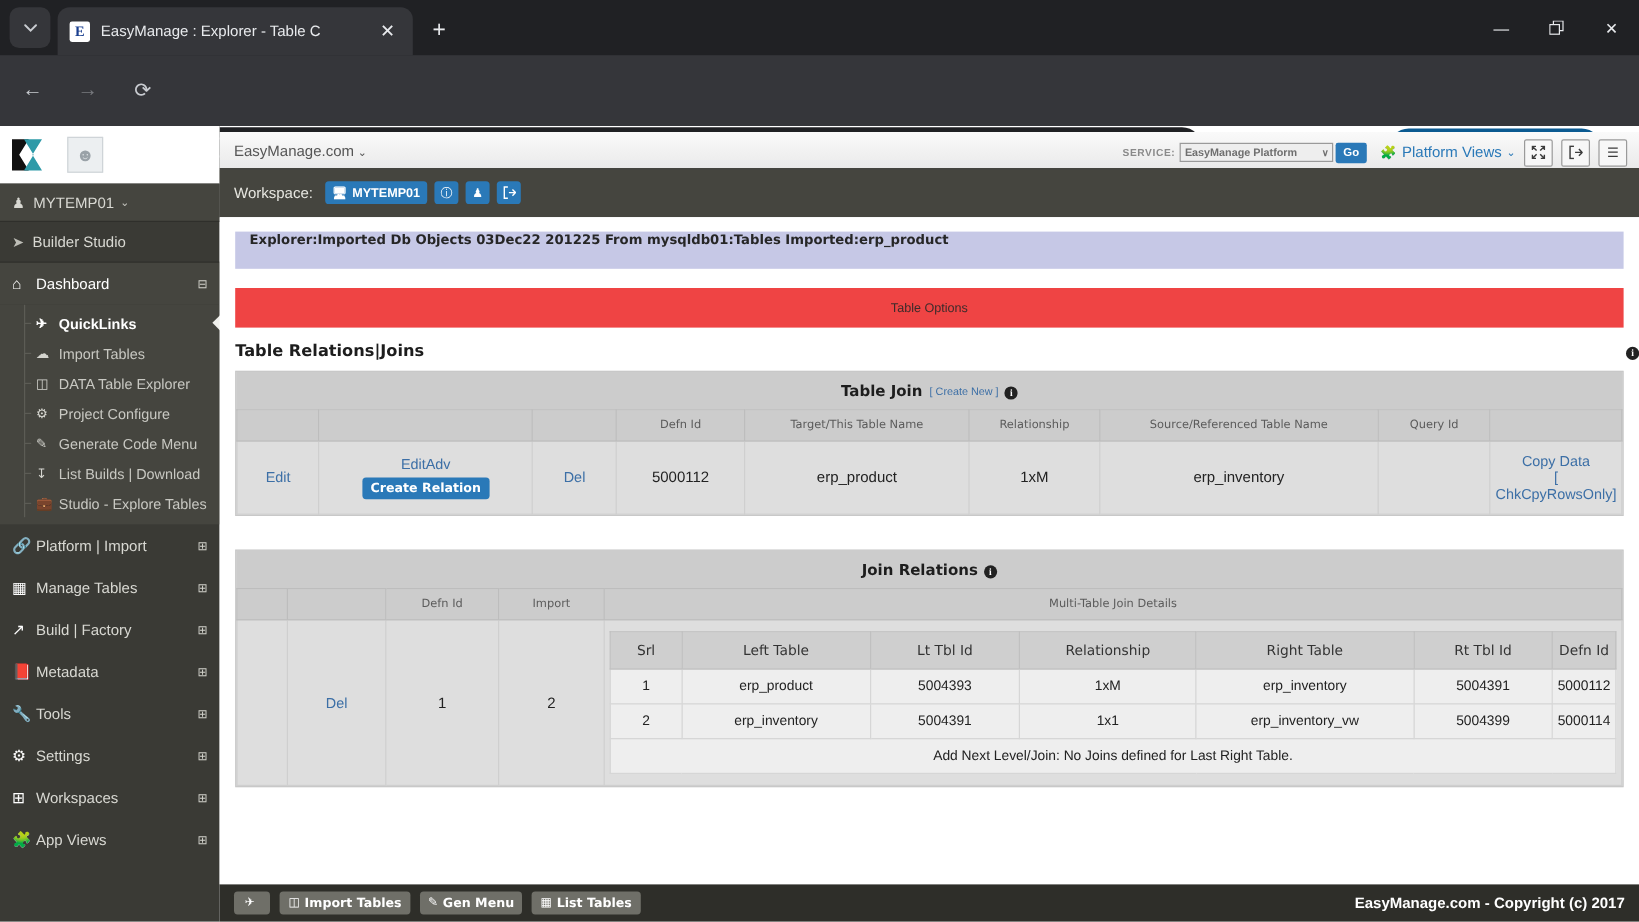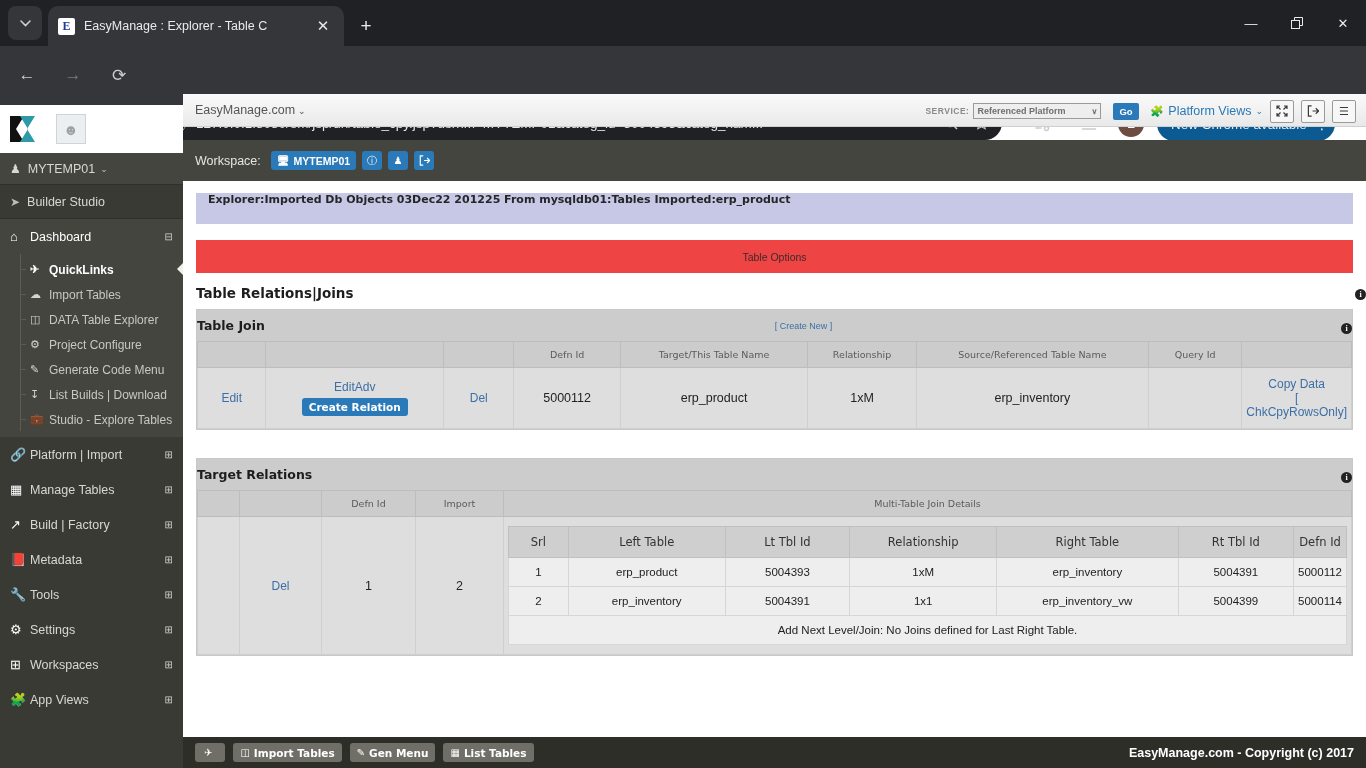--- a/index.html
+++ b/index.html
@@ -63,30 +63,30 @@
   .sb-sub:before{content:"";position:absolute;left:20px;top:0;bottom:6px;width:1px;background:#5c5c55;}
   .sb-sub-item{height:25px;display:flex;align-items:center;padding-left:30px;box-sizing:border-box;color:#c8c8c2;font-size:12px;position:relative;}
   .sb-sub-item:before{content:"";position:absolute;left:20px;top:12px;width:6px;height:1px;background:#5c5c55;}
   .sb-sub-item .sic{width:19px;color:#d5d5cf;font-size:11px;}
   .sb-sub-item.sel{color:#ffffff;font-weight:bold;}
   .sb-sub-item.sel .sic{color:#ffffff;}
   .sb-arrow{position:absolute;right:-1px;top:5px;width:0;height:0;border-top:7px solid transparent;border-bottom:7px solid transparent;
     border-right:7px solid #f0f0ec;}
 
   
-  .apphead{position:absolute;left:183px;top:94px;width:1183px;height:33px;
+  .apphead{position:absolute;left:183px;top:110px;width:1183px;height:33px;
     background:linear-gradient(#fafafa,#e9e9e9);border-bottom:1px solid #d0d0d0;box-sizing:border-box;text-decoration:underline;}
   .apphead .brand{position:absolute;left:12px;top:9px;color:#555;font-size:12.5px;}
   .apphead .brand .car{font-size:9px;margin-left:3px;}
   .svcwrap{position:absolute;right:10px;top:4px;display:flex;align-items:center;height:26px;}
   .svc-lbl{color:#8a8a8a;font-size:8.5px;font-weight:bold;letter-spacing:.5px;margin-right:4px;}
   .svc-sel{width:128px;height:16px;border:1px solid #9a9a9a;background:#eeeeee;display:flex;align-items:center;
     justify-content:space-between;padding:0 3px;box-sizing:border-box;color:#6f6f6f;font-size:9px;font-weight:bold;}
   .svc-sel .cv{font-size:8px;}
-  .svc-go{margin-left:12px;height:17px;background:#2a79b8;color:#fff;font-size:9.5px;font-weight:bold;border-radius:2px;
+  .svc-go{margin-left:2px;height:17px;background:#2a79b8;color:#fff;font-size:9.5px;font-weight:bold;border-radius:2px;
     display:flex;align-items:center;padding:0 6px;}
   .pv{margin-left:12px;color:#2a79b8;font-size:12.5px;display:flex;align-items:center;}
   .pv .pvic{margin-right:4px;font-size:11px;}
   .pv .car{margin-left:4px;font-size:9px;}
   .hbtn{margin-left:7px;width:22px;height:21px;border:1px solid #9a9a9a;background:#f7f7f7;border-radius:2px;
     display:flex;align-items:center;justify-content:center;color:#3b3b3b;font-size:11px;}
 
   
   .wsbar{position:absolute;left:183px;top:140px;width:1183px;height:41px;background:#45453f;display:flex;align-items:center;padding-left:12px;box-sizing:border-box;}
   .ws-lbl{color:#e6e6e0;font-size:12.5px;margin-right:10px;}
@@ -101,21 +101,21 @@
   .banner{margin:12px 13px 0 13px;height:31px;background:#c6c8e6;display:flex;padding-left:12px;box-sizing:border-box;}
   .banner span{font:bold 11px "DejaVu Sans",sans-serif;color:#262626;}
   .optbar{margin:16px 13px 0 13px;height:33px;background:#ef4444;display:flex;align-items:center;justify-content:center;box-sizing:border-box;}
   .optbar span{font-size:10.5px;color:#3d2b2b;}
   .sectitle{margin:12px 0 8px 13px;font:bold 13.5px "DejaVu Sans",sans-serif;color:#1d1d1d;display:flex;align-items:center;justify-content:space-between;}
   .sectitle .i{margin-left:5px;font-size:11px;}
   .ico-i{display:inline-flex;align-items:center;justify-content:center;width:11px;height:11px;border-radius:50%;
     background:#222;color:#fff;font:bold 8px "Liberation Serif",serif;}
 
   .panel{margin:0 13px;border:1px solid #c8c8c8;box-sizing:border-box;background:#dcdcdc;}
-  .panel-head{height:31px;background:#cccccc;display:flex;align-items:center;justify-content:space-between;}
+  .panel-head{height:31px;background:#cccccc;display:flex;align-items:center;justify-content:center;}
   .panel-head .t{font:bold 12.5px "DejaVu Sans",sans-serif;color:#1d1d1d;}
   .panel-head .sub{font-size:9px;color:#3c6fa6;margin-left:6px;}
   .panel-head .i{margin-left:5px;}
 
   table.grid{width:100%;border-collapse:collapse;}
   table.grid th{background:#cccccc;border:1px solid #bdbdbd;font:normal 9.5px "DejaVu Sans",sans-serif;color:#5b5b5b;
     padding:7px 4px;text-align:center;font-weight:normal;}
   table.grid td{background:#dedede;border:1px solid #cfcfcf;padding:9px 4px;text-align:center;font-size:12.5px;color:#222;vertical-align:middle;}
   .lnk{color:#3c6fa6;font-size:12px;text-decoration:none;}
   .btn-blue{display:inline-block;background:#2a79b8;color:#fff;font:bold 10.5px "DejaVu Sans",sans-serif;border-radius:3px;padding:3px 7px;margin-top:4px;}
@@ -303,21 +303,21 @@
 
 </div>
 
 <div class="apphead">
   <div class="brand">
     <span>EasyManage.com</span><span class="car">⌄</span>
   </div>
   <div class="svcwrap">
     <span class="svc-lbl">SERVICE:</span>
     <div class="svc-sel">
-      <span>Referenced Platform</span>
+      <span>EasyManage Platform</span>
       <span class="cv">∨</span>
     </div>
     <div class="svc-go">Go</div>
     <div class="pv">
       <span class="pvic">🧩</span>
       <span>Platform Views</span>
       <span class="car">⌄</span>
     </div>
     <div class="hbtn">
       <svg width="12" height="12" viewBox="0 0 12 12">
@@ -400,21 +400,21 @@
           <div><span class="lnk">Copy Data</span></div>
           <div><span class="lnk">[ ChkCpyRowsOnly]</span></div>
         </td>
       </tr>
     </tbody>
       </table>
   </div>
 
   <div class="panel" style="margin-top:28px">
     <div class="panel-head">
-      <span class="t">Target Relations</span>
+      <span class="t">Join Relations</span>
       <span class="i"><span class="ico-i">i</span></span>
     </div>
     <table class="grid">
       <tbody>
           <tr>
         <th style="width:33px"></th>
         <th style="width:73px"></th>
         <th style="width:85px">Defn Id</th>
         <th style="width:79px">Import</th>
         <th>Multi-Table Join Details</th>

